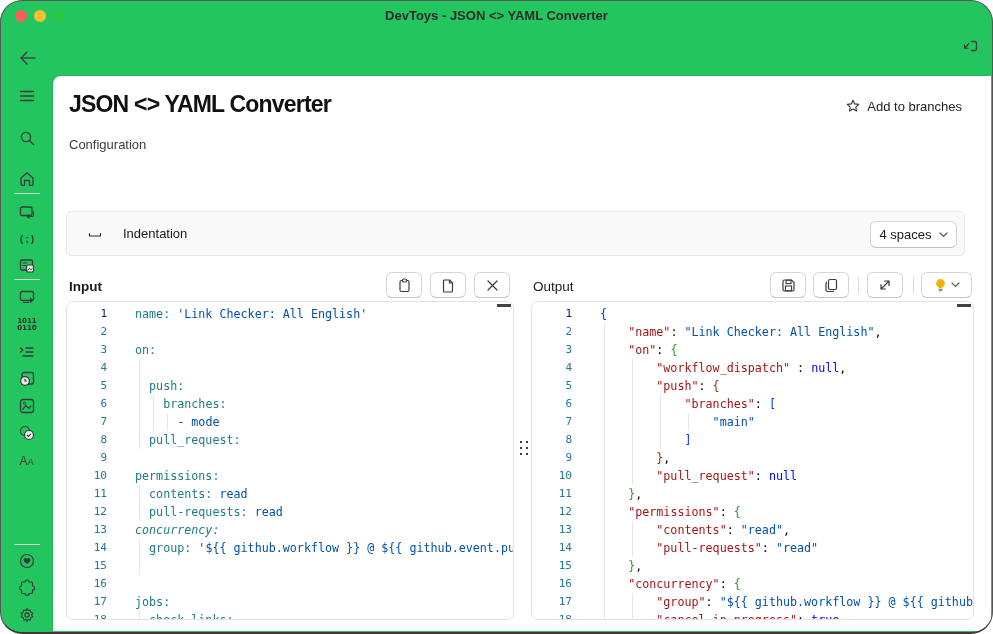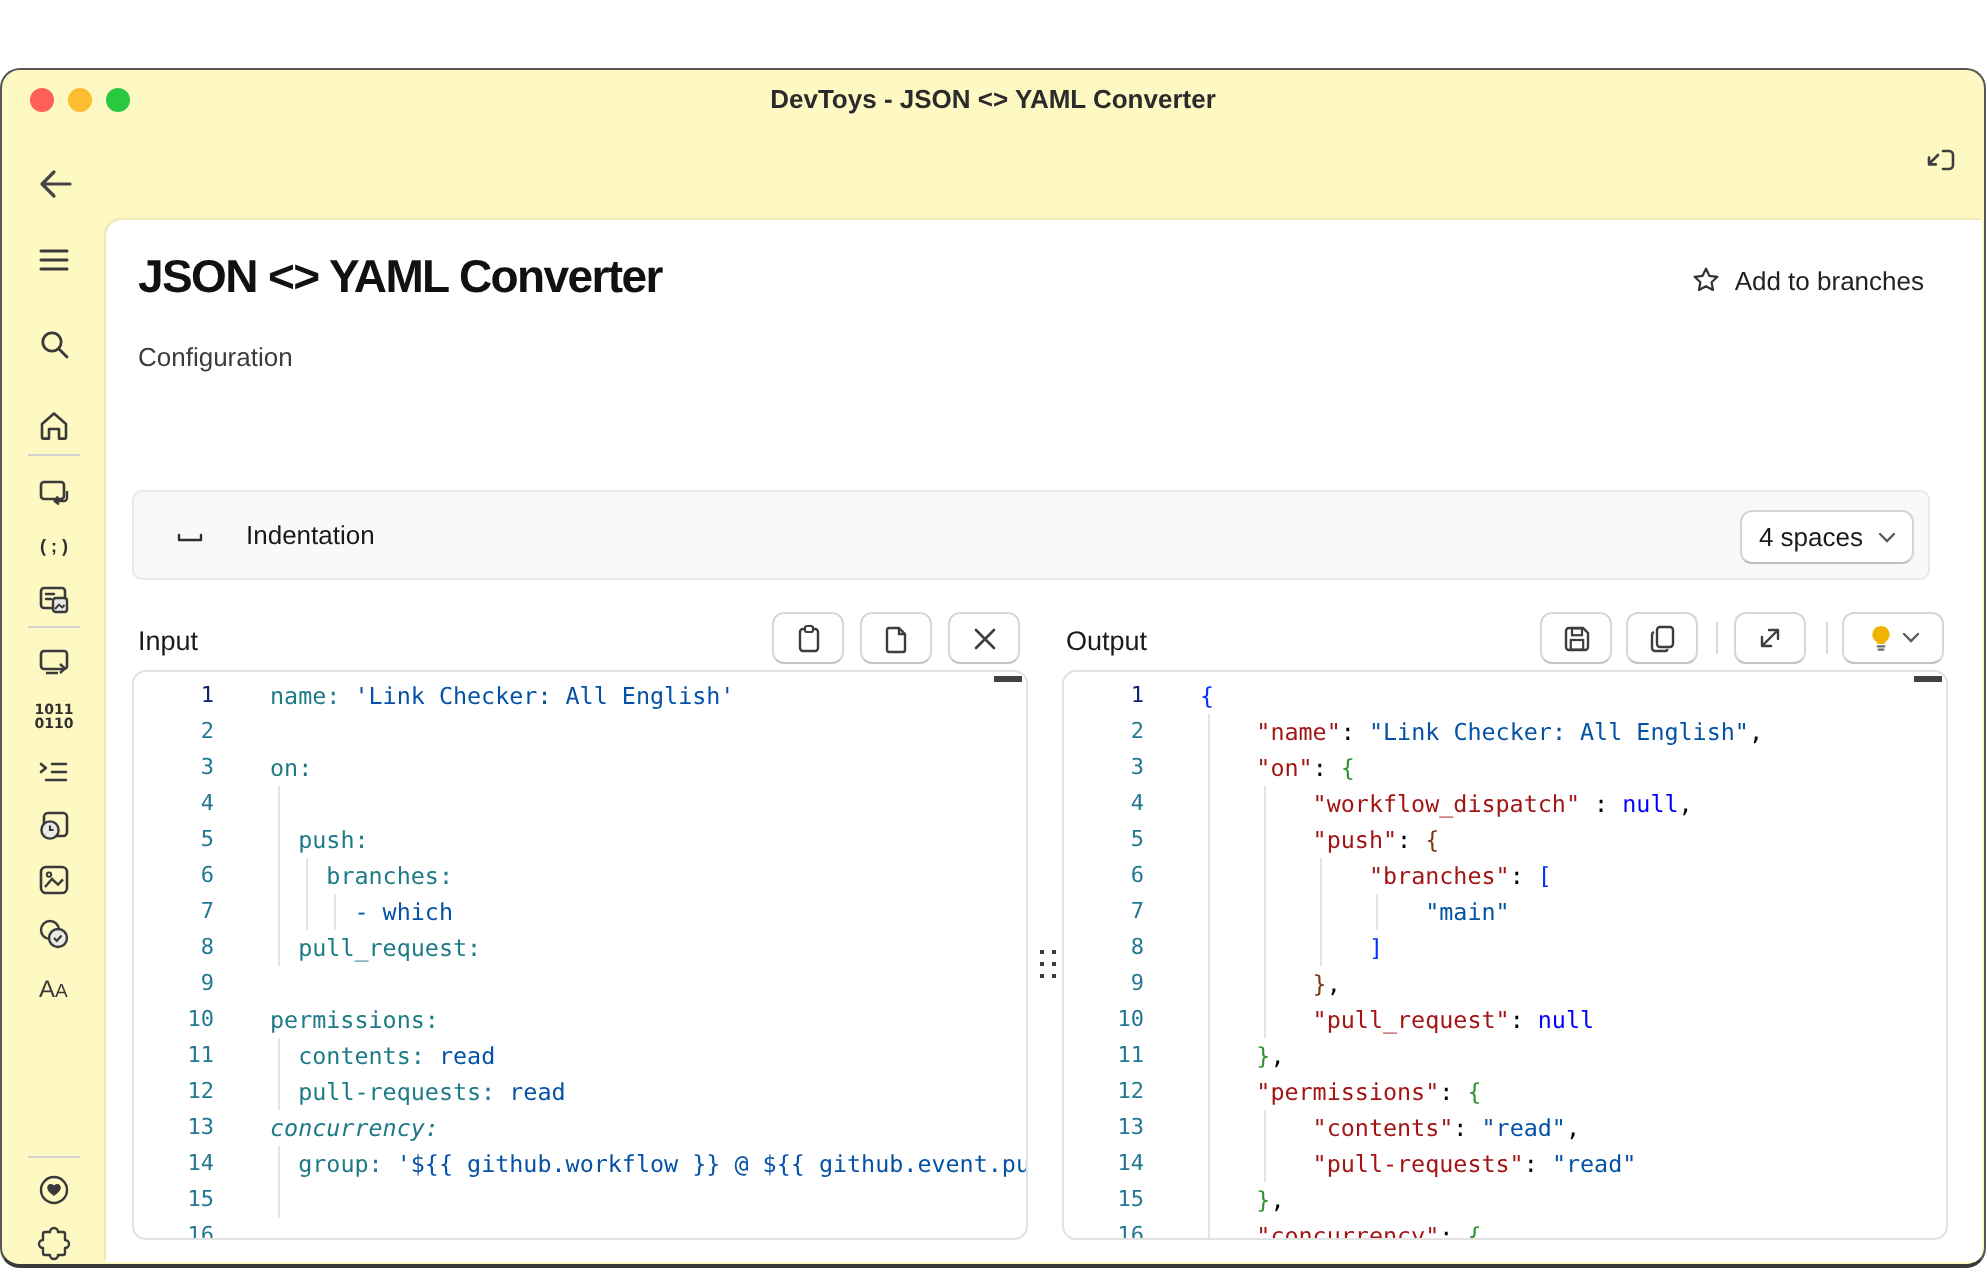--- a/index.html
+++ b/index.html
@@ -1,17 +1,17 @@
 <!DOCTYPE html>
 <html><head>
 <meta charset="utf-8">
 <style>
   * { margin:0; padding:0; box-sizing:border-box; }
   body { width:993px; height:634px; font-family:"Liberation Sans", sans-serif; background:#fff; position:relative; }
-  .window { position:absolute; inset:0; border-radius:10px; background:#fef9c3; border:1px solid #565656; border-bottom:2px solid #3a3a3a; overflow:hidden;margin-top:34px; }
+  .window { position:absolute; inset:0; border-radius:22px; background:#22c55e; border:1px solid #565656; border-bottom:2px solid #3a3a3a; overflow:hidden; }
   
   .titlebar { position:absolute; top:0; left:0; right:0; height:30px; }
   .tl { position:absolute; top:9px; width:12px; height:12px; border-radius:50%; }
   .tl.red { left:14px; background:#ff5f57; }
   .tl.yellow { left:33px; background:#febc2e; }
   .tl.green { left:52px; background:#28c840; }
   .win-title { position:absolute; top:7px; left:0; right:0; text-align:center; font-size:13px; font-weight:bold; color:#2b2b2b; }
   .back-btn { position:absolute; left:16px; top:46px; width:22px; height:22px; color:#444; }
   .pip-btn { position:absolute; right:12px; top:37px; width:20px; height:17px; color:#3f3f3f; }
   
@@ -30,21 +30,21 @@
   .card-icon { position:absolute; left:19px; top:13px; width:18px; height:18px; color:#2e2e2e; }
   .card-title { position:absolute; left:56px; top:8px; font-size:13px; color:#191919; }
   .card-title.only { top:14px; }
   .card-desc { position:absolute; left:56px; top:25px; font-size:12px; color:#5f5f5f; }
   .dropdown { position:absolute; top:9px; height:27px; background:#fff; border:1px solid #d4d4d4; border-bottom-color:#bfbfbf; border-radius:6px; display:flex; align-items:center; justify-content:center; gap:7px; font-size:13px; color:#1a1a1a; font-family:inherit; }
   .dd1 { right:7px; width:127px; }
   .dd2 { right:7px; width:87px; }
   .chev { width:9px; height:6px; color:#5a5a5a; }
   
   .panel-label { position:absolute; font-size:13.5px; color:#1a1a1a; top:203px; }
-  .pl-in { left:16px; }
+  .pl-in { left:16px;font-weight:bold; }
   .pl-out { left:480px; }
   .tbtn { position:absolute; top:196px; width:36px; height:26px; background:#fff; border:1px solid #d6d6d6; border-bottom-color:#c2c2c2; border-radius:6px; display:flex; align-items:center; justify-content:center; color:#3d3d3d; }
   .tsep { position:absolute; top:201px; width:1px; height:16px; background:#d9d9d9; }
   
   .editor { position:absolute; top:225px; bottom:11px; background:#fff; border:1px solid #e2e2e2; border-radius:7px; overflow:hidden; }
   .ed-in { left:13px; width:448px; }
   .ed-out { left:478px; width:443px; }
   .gutter { position:absolute; left:0; top:0; width:40px; bottom:0; }
   .ln { position:absolute; left:0; width:40px; text-align:right; font-family:"DejaVu Sans Mono", monospace; font-size:11px; line-height:18px; height:18px; color:#237893; }
   .ln.active { color:#0b216f; }
@@ -292,21 +292,21 @@
           <div class="cl" style="top: 39px;"><span class="t-k">on:</span></div>
           <div class="guide" style="left: 3.5px; top: 57px;"></div>
           <div class="guide" style="left: 3.5px; top: 75px;"></div>
           <div class="cl" style="top: 75px;"><span class="t-p">  </span><span class="t-k">push:</span></div>
           <div class="guide" style="left: 3.5px; top: 93px;"></div>
           <div class="guide" style="left: 17.58px; top: 93px;"></div>
           <div class="cl" style="top: 93px;"><span class="t-p">    </span><span class="t-k">branches:</span></div>
           <div class="guide" style="left: 3.5px; top: 111px;"></div>
           <div class="guide" style="left: 17.58px; top: 111px;"></div>
           <div class="guide" style="left: 31.66px; top: 111px;"></div>
-          <div class="cl" style="top: 111px;"><span class="t-p">      </span><span class="t-s">- which</span></div>
+          <div class="cl" style="top: 111px;"><span class="t-p">      </span><span class="t-s">- mode</span></div>
           <div class="guide" style="left: 3.5px; top: 129px;"></div>
           <div class="cl" style="top: 129px;"><span class="t-p">  </span><span class="t-k">pull_request:</span></div>
           <div class="cl" style="top: 147px;"></div>
           <div class="cl" style="top: 165px;"><span class="t-k">permissions:</span></div>
           <div class="guide" style="left: 3.5px; top: 183px;"></div>
           <div class="cl" style="top: 183px;"><span class="t-p">  </span><span class="t-k">contents:</span><span class="t-s"> read</span></div>
           <div class="guide" style="left: 3.5px; top: 201px;"></div>
           <div class="cl" style="top: 201px;"><span class="t-p">  </span><span class="t-k">pull-requests:</span><span class="t-s"> read</span></div>
           <div class="cl" style="top: 219px; font-style: italic;"><span class="t-k">concurrency:</span></div>
           <div class="guide" style="left: 3.5px; top: 237px;"></div>

